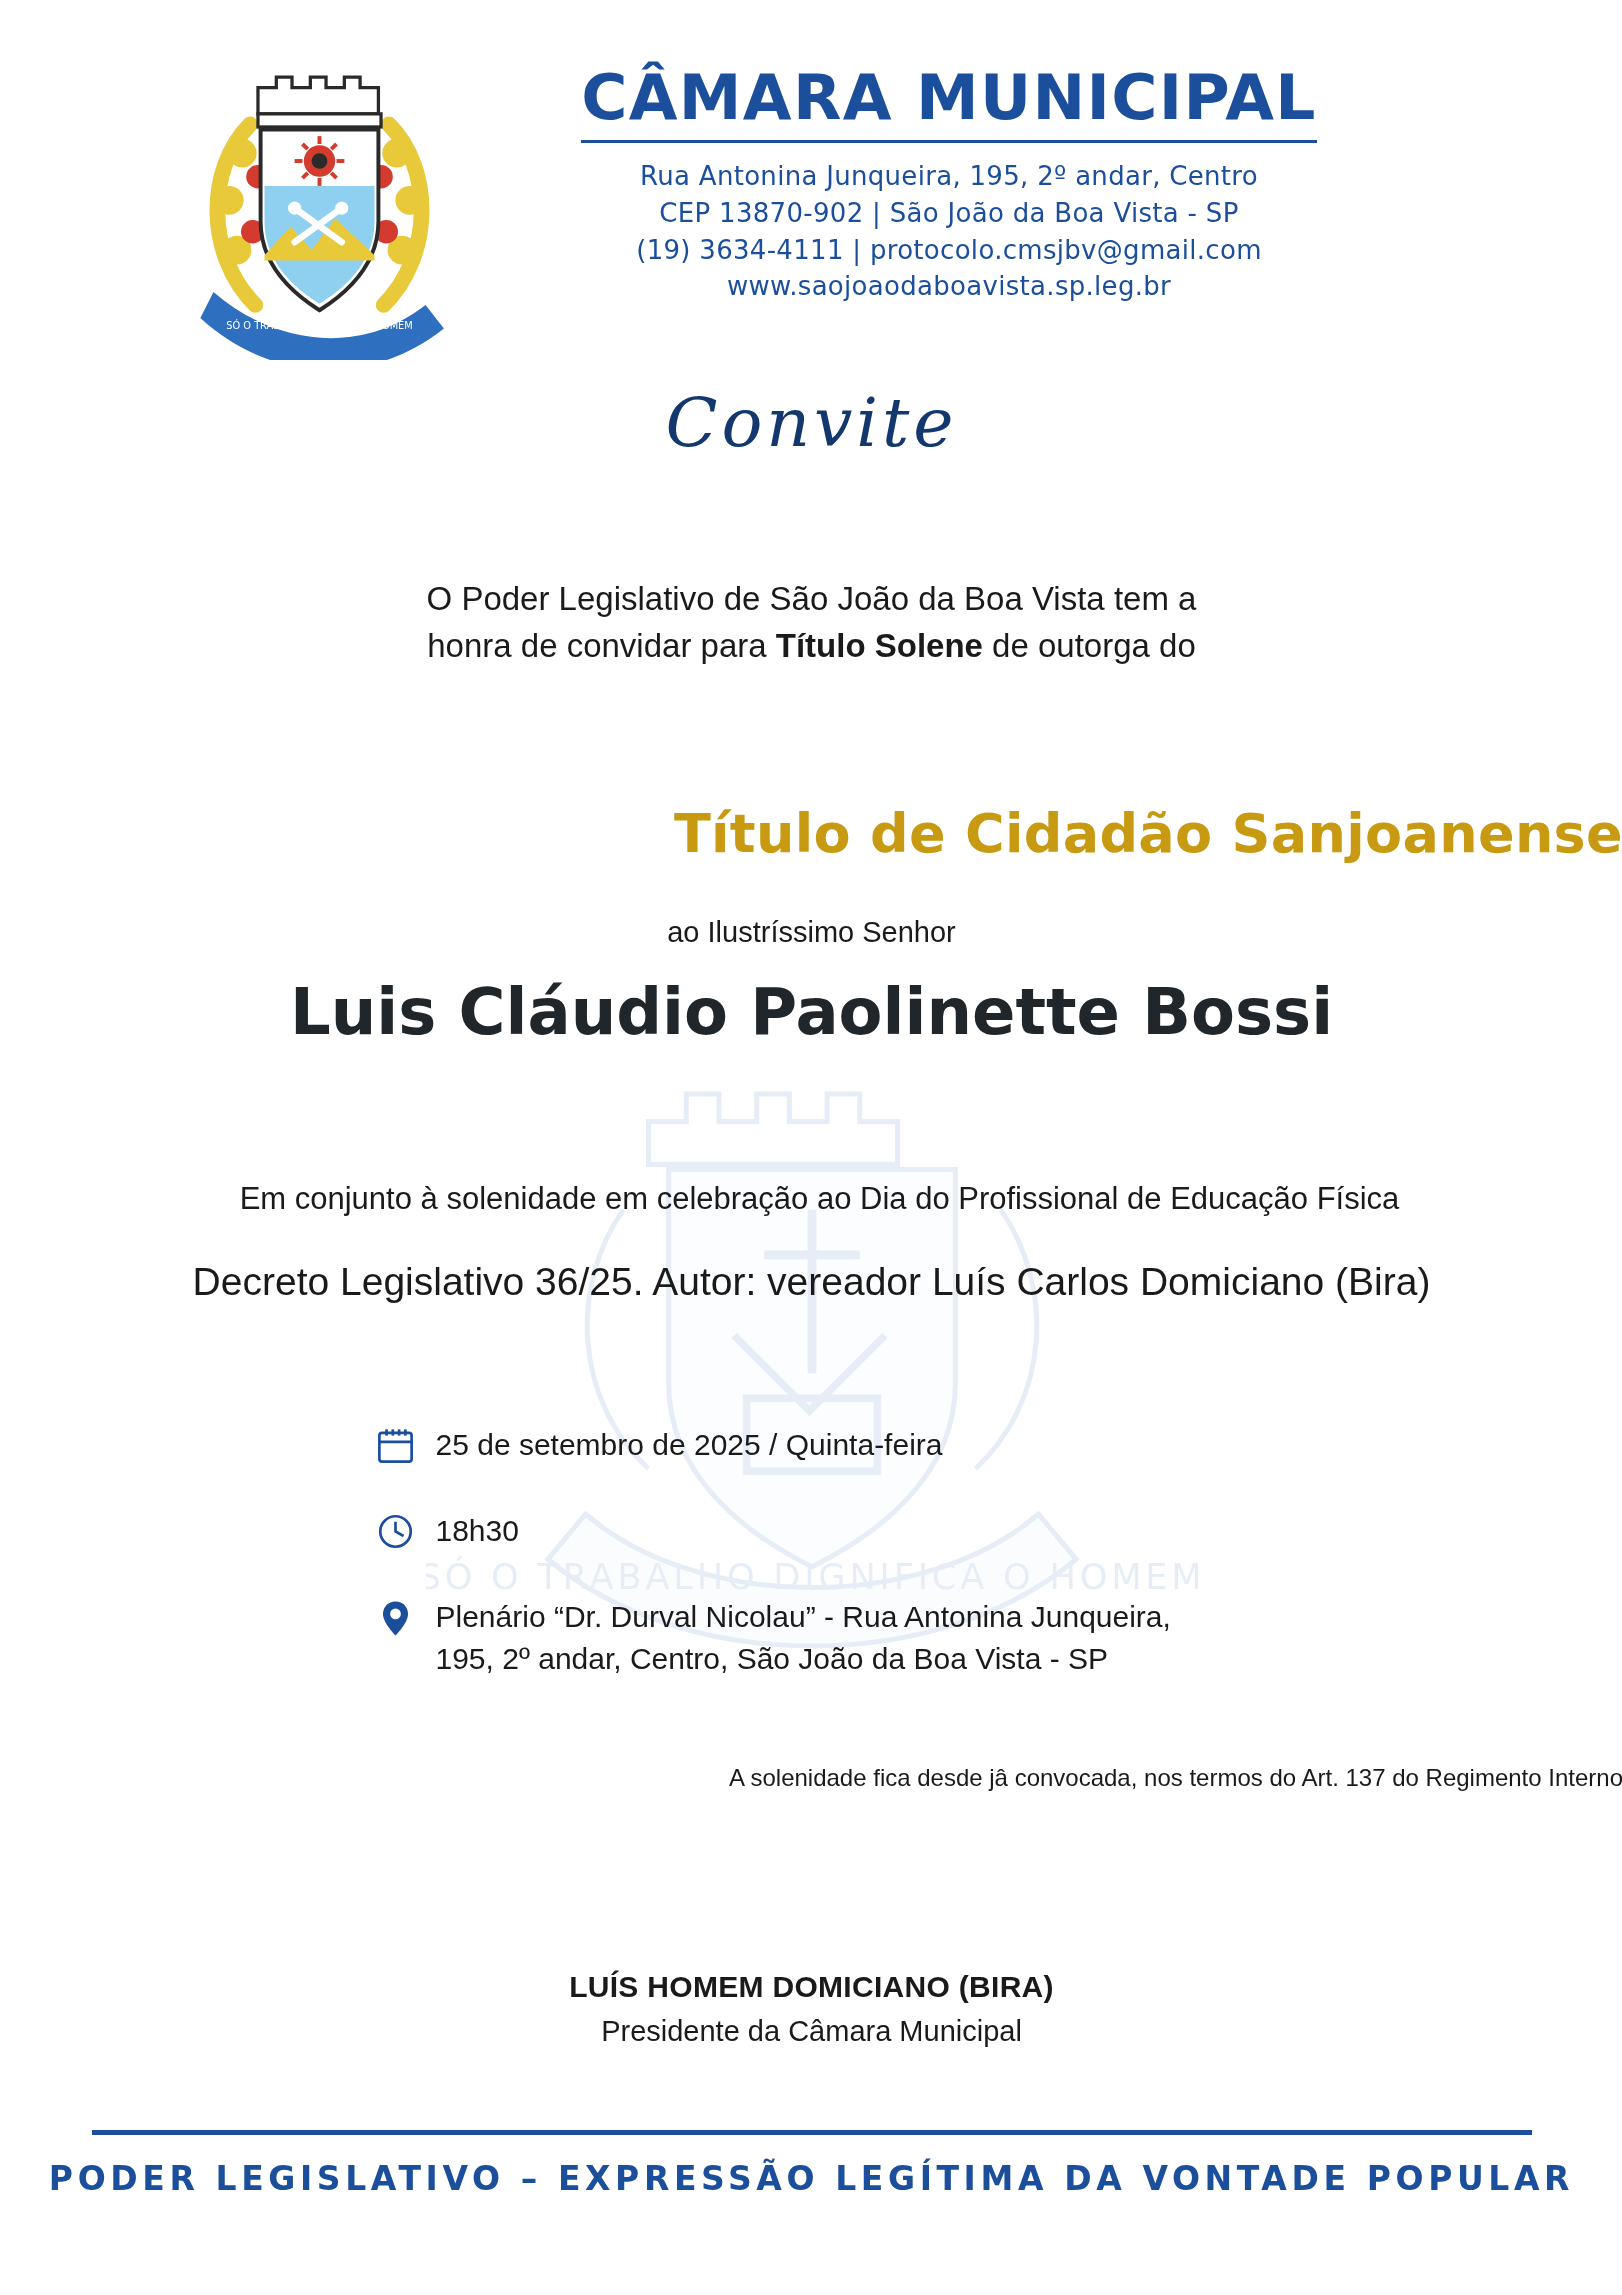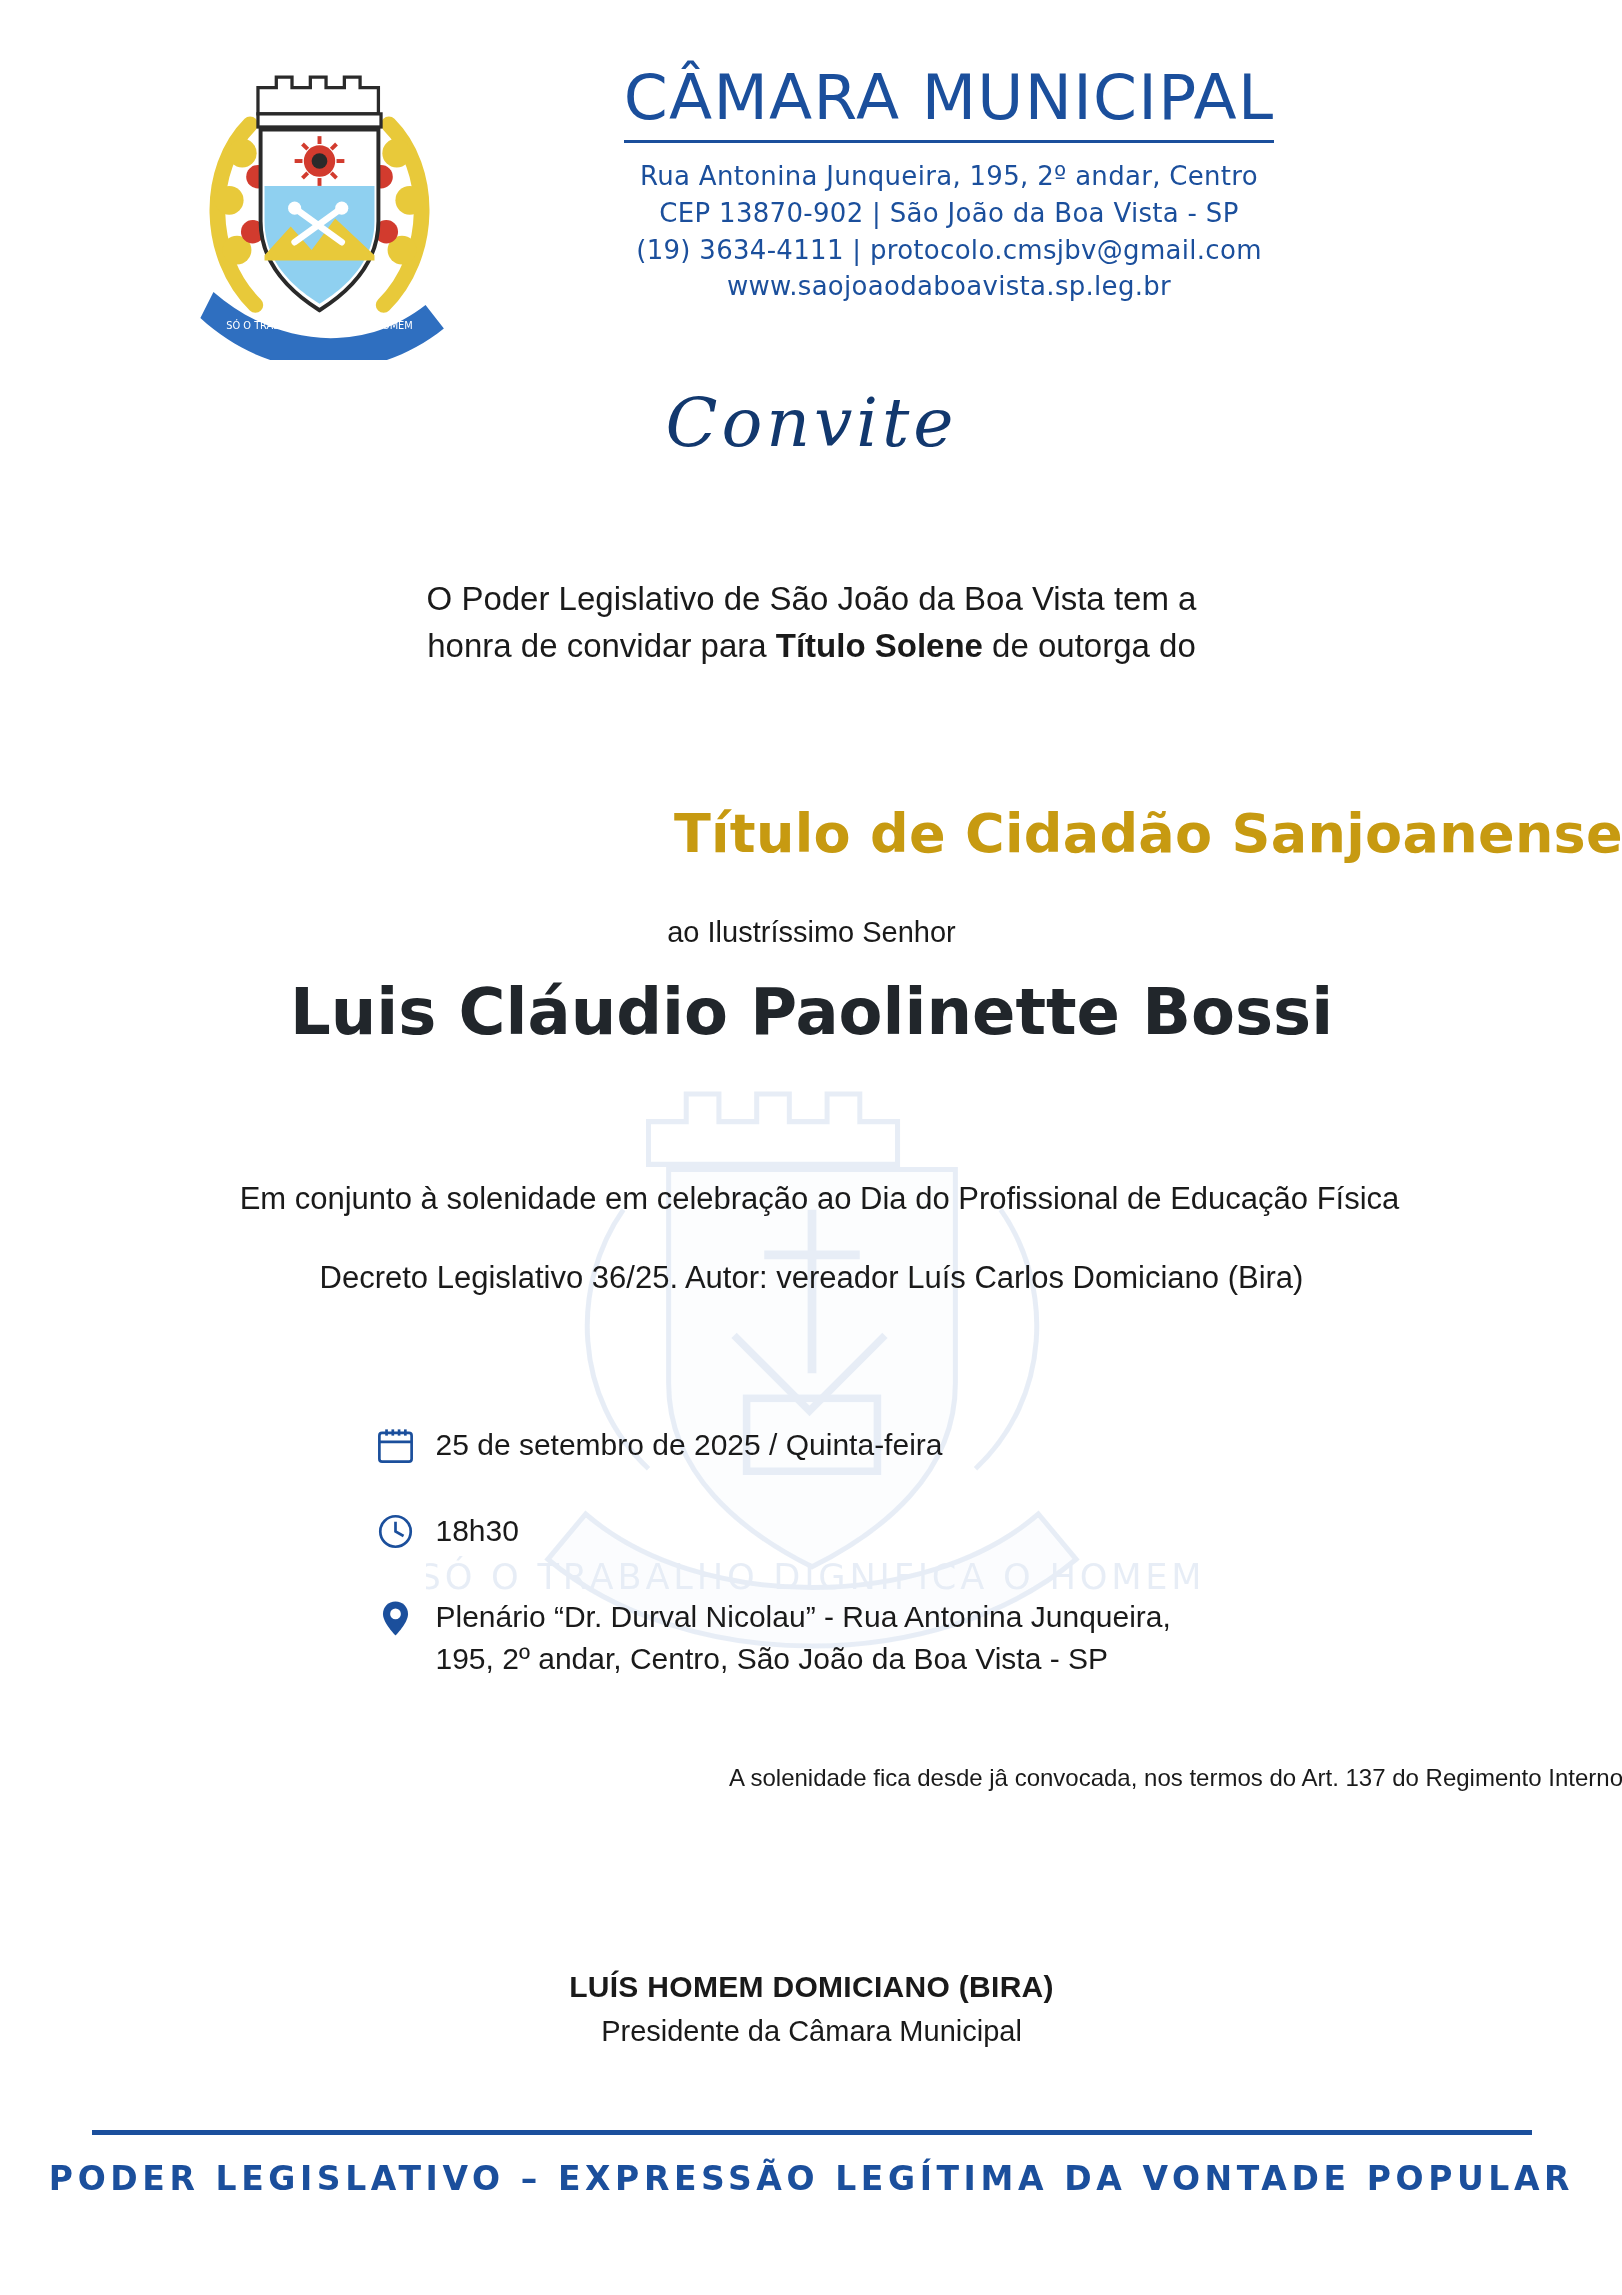--- a/index.html
+++ b/index.html
@@ -47,21 +47,21 @@
   }
   .header-text {
     position: absolute;
     left: 458px;
     top: 0;
     width: 982px;
     text-align: center;
   }
   .org-title {
     font-family: "DejaVu Sans", sans-serif;
-    font-weight: normal;
+    font-weight: bold;
     font-size: 63px;
     letter-spacing: 1.3px;
     color: #1b4f9c;
     line-height: 1.05;
     border-bottom: 3.9px solid #1b4f9c;
     padding-bottom: 9.2px;
     display: inline-block;
   }
   .addr {
     margin-top: 14.4px;
@@ -151,21 +151,21 @@
     font-size: 31px;
     color: #1a1a1a;
     z-index: 2;
   }
   .sec2 {
     position: absolute;
     top: 1260px;
     left: 0;
     width: 1623px;
     text-align: center;
-    font-size: 31px;
+    font-size: 39px;
     color: #1a1a1a;
     z-index: 2;
   }
 
   
   .details {
     position: absolute;
     top: 1417px;
     left: 366px;
     width: 1047px;

